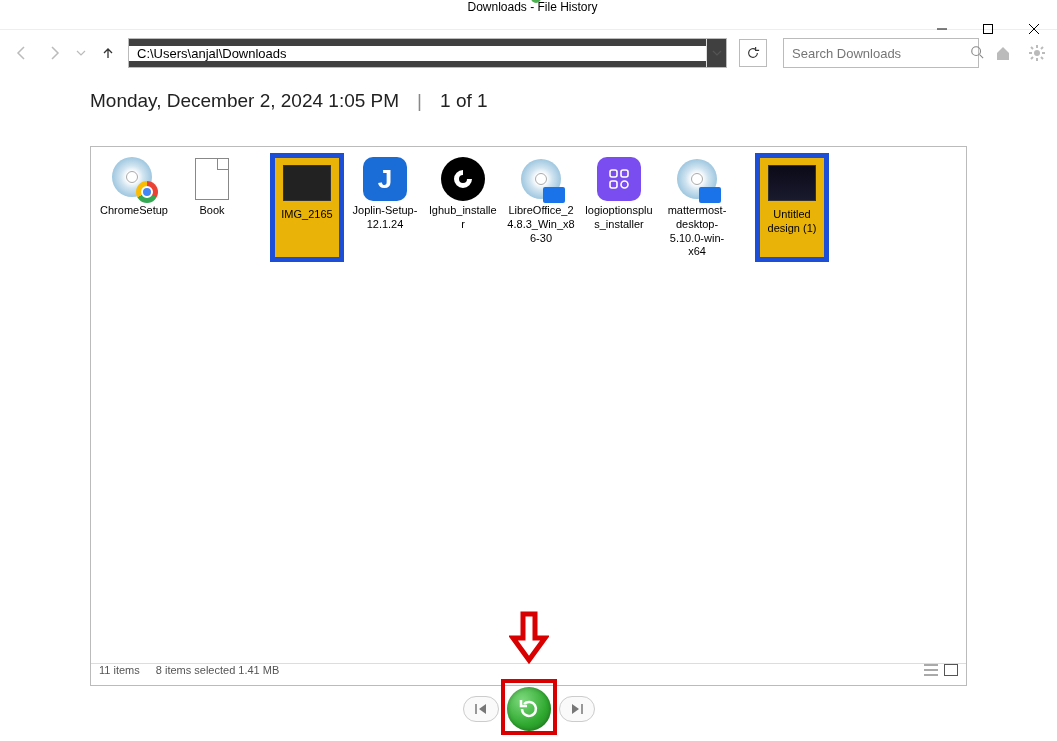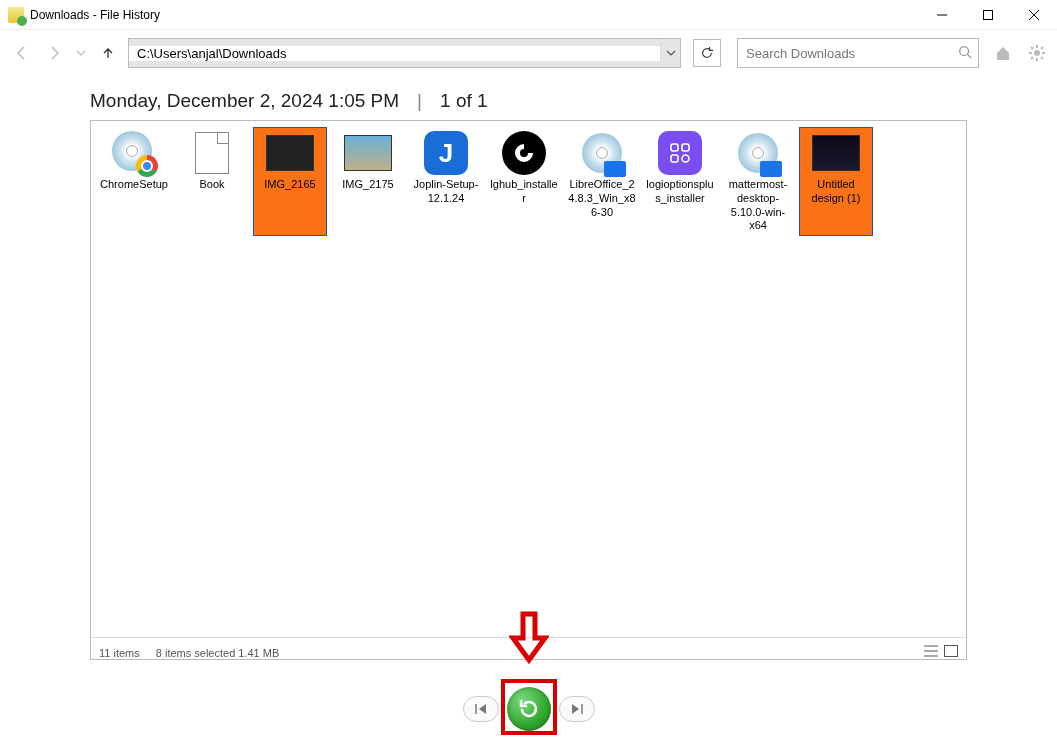--- a/index.html
+++ b/index.html
@@ -13,20 +13,21 @@
     height: 741px;
     overflow: hidden;
     position: relative;
   }
   .titlebar {
     height: 30px;
     display: flex;
     align-items: center;
     padding-left: 8px;
     border-bottom: 1px solid #eee;
+    flex-direction: column;
   }
   .titlebar .app-icon {
     width: 16px; height: 16px;
     background: linear-gradient(#f7e98e,#e7c63a);
     border-radius: 2px;
     margin-right: 6px;
     position: relative;
   }
   .titlebar .app-icon::after{
     content:'';position:absolute;right:-3px;bottom:-3px;width:10px;height:10px;
@@ -50,49 +51,49 @@
     width: 24px; height:24px;display:flex;align-items:center;justify-content:center;
     cursor:pointer; color:#555;
   }
   .nav-arrow.disabled{ color:#bbb; }
   .addr-wrap {
     flex: 1;
     display:flex;
     align-items:center;
     border: 1px solid #bbb;
     height: 30px;
-    background:#e5e5e5;
+    background:#404040;
   }
   .addr-input {
     flex:1; border:none; outline:none; padding: 0 8px; font-size:13px;
   }
   .addr-dd {
     width: 20px; height:100%; display:flex;align-items:center;justify-content:center;
     border-left:1px solid #ddd; cursor:pointer;
   }
   .refresh-btn {
     width:28px;height:28px;border:1px solid #bbb;display:flex;align-items:center;justify-content:center;cursor:pointer;margin-left:4px;
   }
   .search-box {
-    width: 242px; height:30px; border:1px solid #bbb; display:flex;align-items:center;padding:0 6px;margin-left:8px;
+    width: 196px; height:30px; border:1px solid #bbb; display:flex;align-items:center;padding:0 6px;margin-left:8px;
   }
   .search-box input { flex:1; border:none;outline:none;font-size:13px;color:#555; }
   .tool-icon {
     width:20px;height:20px;display:flex;align-items:center;justify-content:center;cursor:pointer;color:#888;margin-left:6px;
   }
   .content {
     position:absolute;
     left: 90px; right: 90px;
     top: 90px;
     bottom: 65px;
   }
   .header-line {
     font-size: 19px;
     color:#222;
-    margin-bottom: 8px;
+    margin-bottom: 34px;
     display:flex;
     gap: 18px;
     align-items:center;
   }
   .header-line .sep { color:#888; }
   .file-area {
     border: 1px solid #bbb;
     height: 540px;
     position:relative;
     background:#fff;
@@ -105,41 +106,42 @@
     gap: 4px;
   }
   .file-item {
     width: 74px;
     text-align:center;
     padding: 2px;
     cursor:pointer;
     border: 1px solid transparent;
   }
   .file-item.selected {
-    background:#f97316;
-    border:1px solid #1d4ed8;
+    background:#eab308;
+    border:5px solid #1d4ed8;
+    margin-left:17px;
   }
   .file-icon {
     width: 48px; height: 46px;
     margin: 0 auto 2px;
     display:flex;align-items:center;justify-content:center;
   }
   .file-label {
     font-size: 11px;
     line-height: 1.25;
     word-wrap: break-word;
     color:#000;
   }
   .statusbar {
     position:absolute;
     left:0;right:0;bottom:0;
     height: 22px;
     border-top:1px solid #ddd;
     display:flex;
-    align-items:flex-end;
+    align-items:flex-start;
     padding: 0 8px;
     font-size:11px;
     color:#555;
     gap: 16px;
   }
   .view-toggles { margin-left:auto; display:flex; gap:6px; }
   .bottom-controls {
     position:absolute;
     left:50%; transform:translateX(-50%);
     bottom: 12px;
@@ -307,26 +309,20 @@
           <div class="file-label">Book</div>
         </div>
         <div class="file-item selected">
           <div class="file-icon">
             <div class="ic-img"></div>
           </div>
           <div class="file-label">IMG_2165</div>
         </div>
         <div class="file-item">
           <div class="file-icon">
-            <div class="ic-img light"></div>
-          </div>
-          <div class="file-label">IMG_2175</div>
-        </div>
-        <div class="file-item">
-          <div class="file-icon">
             <div class="ic-app" style="background:#1a6dd6">J</div>
           </div>
           <div class="file-label">Joplin-Setup-12.1.24</div>
         </div>
         <div class="file-item">
           <div class="file-icon">
             <div class="ic-app" style="background:#000;border-radius:50%">
               <svg width="24" height="24" viewBox="0 0 24 24">
                 <path d="M12 3 a9 9 0 1 0 9 9 h-5 a4 4 0 1 1 -4 -4 Z" fill="#fff"></path>
               </svg>

